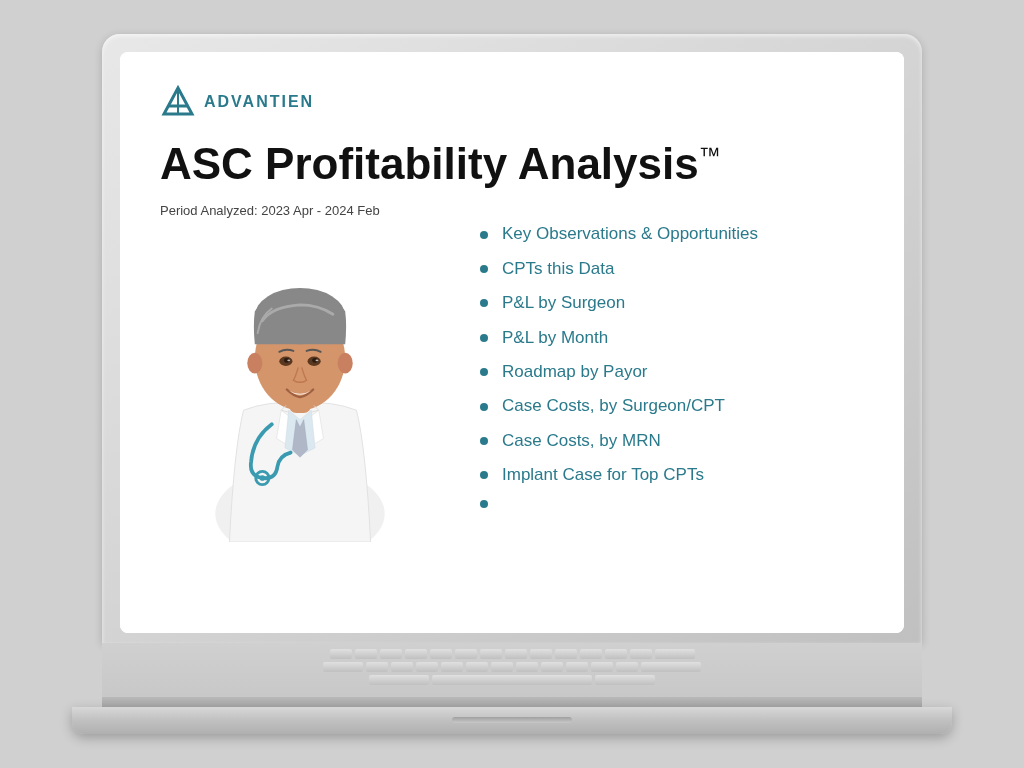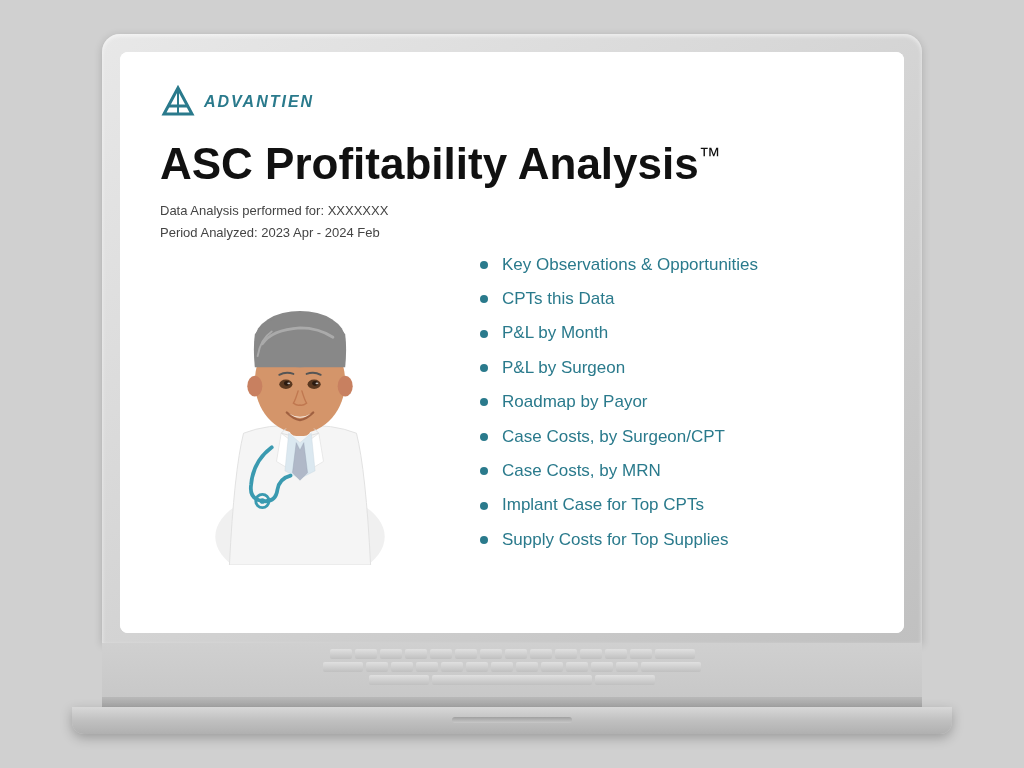--- a/index.html
+++ b/index.html
@@ -65,21 +65,20 @@
       height: 36px;
       margin-right: 8px;
     }
 
     .logo-text {
       font-size: 16px;
       font-weight: 700;
       color: #2a7a8c;
       letter-spacing: 2px;
       text-transform: uppercase;
-      font-style: italic;
     }
 
     .main-title {
       font-size: 44px;
       font-weight: 900;
       color: #111;
       line-height: 1.1;
       margin-bottom: 12px;
     }
 
@@ -92,22 +91,22 @@
 
     .meta-info {
       font-size: 13px;
       color: #444;
       line-height: 1.7;
       margin-bottom: 0;
     }
 
     .content-row {
       display: flex;
-      align-items: flex-start;
-      margin-top: 10px;
+      align-items: flex-end;
+      margin-top: 2px;
     }
 
     .doctor-image-area {
       width: 280px;
       height: 310px;
       flex-shrink: 0;
       position: relative;
       display: flex;
       align-items: flex-end;
       justify-content: center;
@@ -221,21 +220,20 @@
             <line x1="18" y1="4" x2="18" y2="30" stroke="#2a7a8c" stroke-width="2"></line>
           </svg>
           <span class="logo-text">ADVANTIEN</span>
         </div>
 
         <h1 class="main-title">
           <span>ASC Profitability Analysis</span><span class="tm-sup">™</span>
         </h1>
 
         <div class="meta-info">
-          <div>Data Analysis performed for: XXXXXXX</div>
           <div>Period Analyzed: 2023 Apr - 2024 Feb</div>
         </div>
 
         <div class="content-row">
 
           <div class="doctor-image-area">
             <svg class="doctor-svg-container" viewBox="0 0 240 340" xmlns="http://www.w3.org/2000/svg">
 
               <defs>
                 <radialGradient id="bgGrad" cx="50%" cy="70%" r="60%">
@@ -301,45 +299,44 @@
             <li>
                   <span class="bullet"></span>
                   <span>Key Observations &amp; Opportunities</span>
                 </li>
                 <li>
                   <span class="bullet"></span>
                   <span>CPTs this Data</span>
                 </li>
                 <li>
                   <span class="bullet"></span>
+                  <span>P&amp;L by Surgeon</span>
+                </li>
+                <li>
+                  <span class="bullet"></span>
                   <span>P&amp;L by Month</span>
                 </li>
                 <li>
                   <span class="bullet"></span>
-                  <span>P&amp;L by Surgeon</span>
-                </li>
-                <li>
-                  <span class="bullet"></span>
                   <span>Roadmap by Payor</span>
                 </li>
                 <li>
                   <span class="bullet"></span>
                   <span>Case Costs, by Surgeon/CPT</span>
                 </li>
                 <li>
                   <span class="bullet"></span>
                   <span>Case Costs, by MRN</span>
                 </li>
                 <li>
                   <span class="bullet"></span>
                   <span>Implant Case for Top CPTs</span>
                 </li>
                 <li>
                   <span class="bullet"></span>
-                  <span>Supply Costs for Top Supplies</span>
                 </li>
               </ul>
           </div>
 
         </div>
       </div>
     </div>
   </div>
 
   <div class="keyboard-area">

